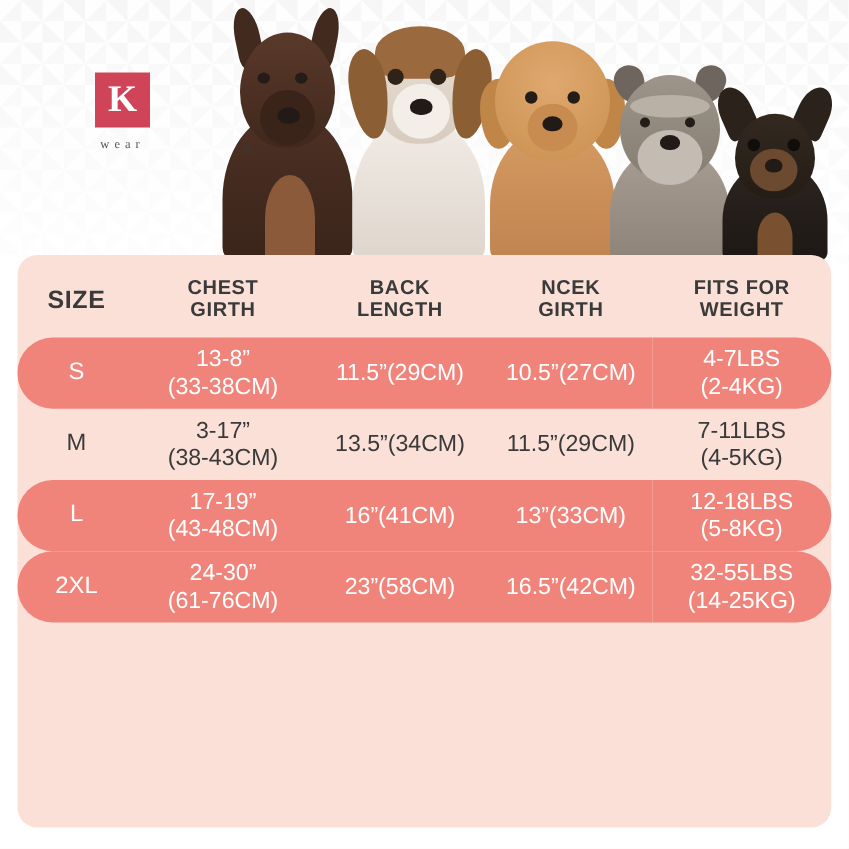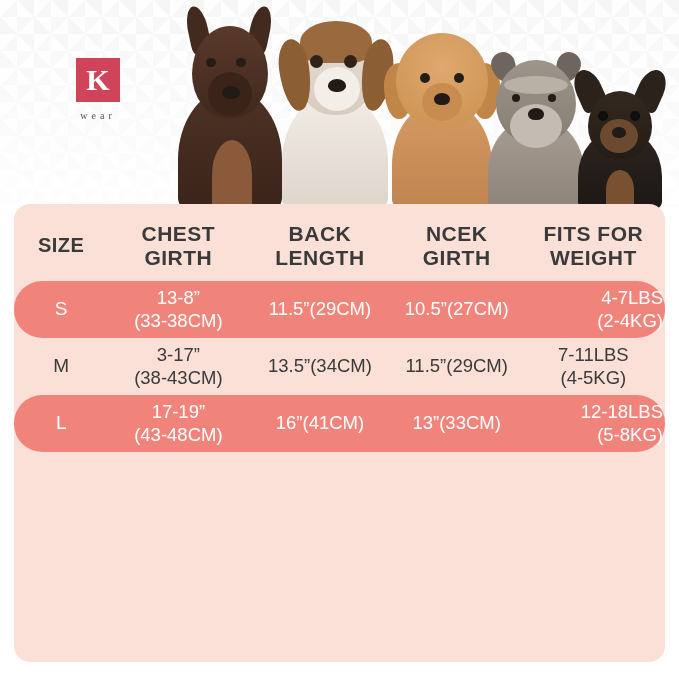--- a/index.html
+++ b/index.html
@@ -220,21 +220,21 @@
   }
   table.size-table th,
   table.size-table td {
     text-align: center;
     vertical-align: middle;
     color: #3a3a3a;
   }
 
   
   thead th {
-    font-size: 21px;
+    font-size: 16px;
     font-weight: bold;
     color: #e8655f;
     letter-spacing: 0.5px;
     line-height: 1.12;
     padding: 18px 2px 12px 2px;
   }
   thead th.col-size { font-size: 20px; }
 
   
   col.c1 { width: 14.5%; }
@@ -256,21 +256,20 @@
     background: #f0847b;
     color: #ffffff;
   }
   tbody tr.stripe td:first-child {
     border-top-left-radius: 28px;
     border-bottom-left-radius: 28px;
   }
   tbody tr.stripe td:last-child {
     border-top-right-radius: 28px;
     border-bottom-right-radius: 28px;
-    text-align: right;
   }
 
   .cell-line { display: block; }
 </style>
 </head>
 <body>
 
 <div id="page">
 
   <div class="hero">
@@ -408,17 +407,30 @@
             <span class="cell-line">17-19”</span>
             <span class="cell-line">(43-48CM)</span>
           </td>
           <td>16”(41CM)</td>
           <td>13”(33CM)</td>
           <td>
             <span class="cell-line">12-18LBS</span>
             <span class="cell-line">(5-8KG)</span>
           </td>
         </tr>
+        <tr class="stripe">
+          <td class="size-cell">2XL</td>
+          <td>
+            <span class="cell-line">24-30”</span>
+            <span class="cell-line">(61-76CM)</span>
+          </td>
+          <td>23”(58CM)</td>
+          <td>16.5”(42CM)</td>
+          <td>
+            <span class="cell-line">32-55LBS</span>
+            <span class="cell-line">(14-25KG)</span>
+          </td>
+        </tr>
       </tbody>
     </table>
   </div>
 
 </div>
 
 </body></html>

